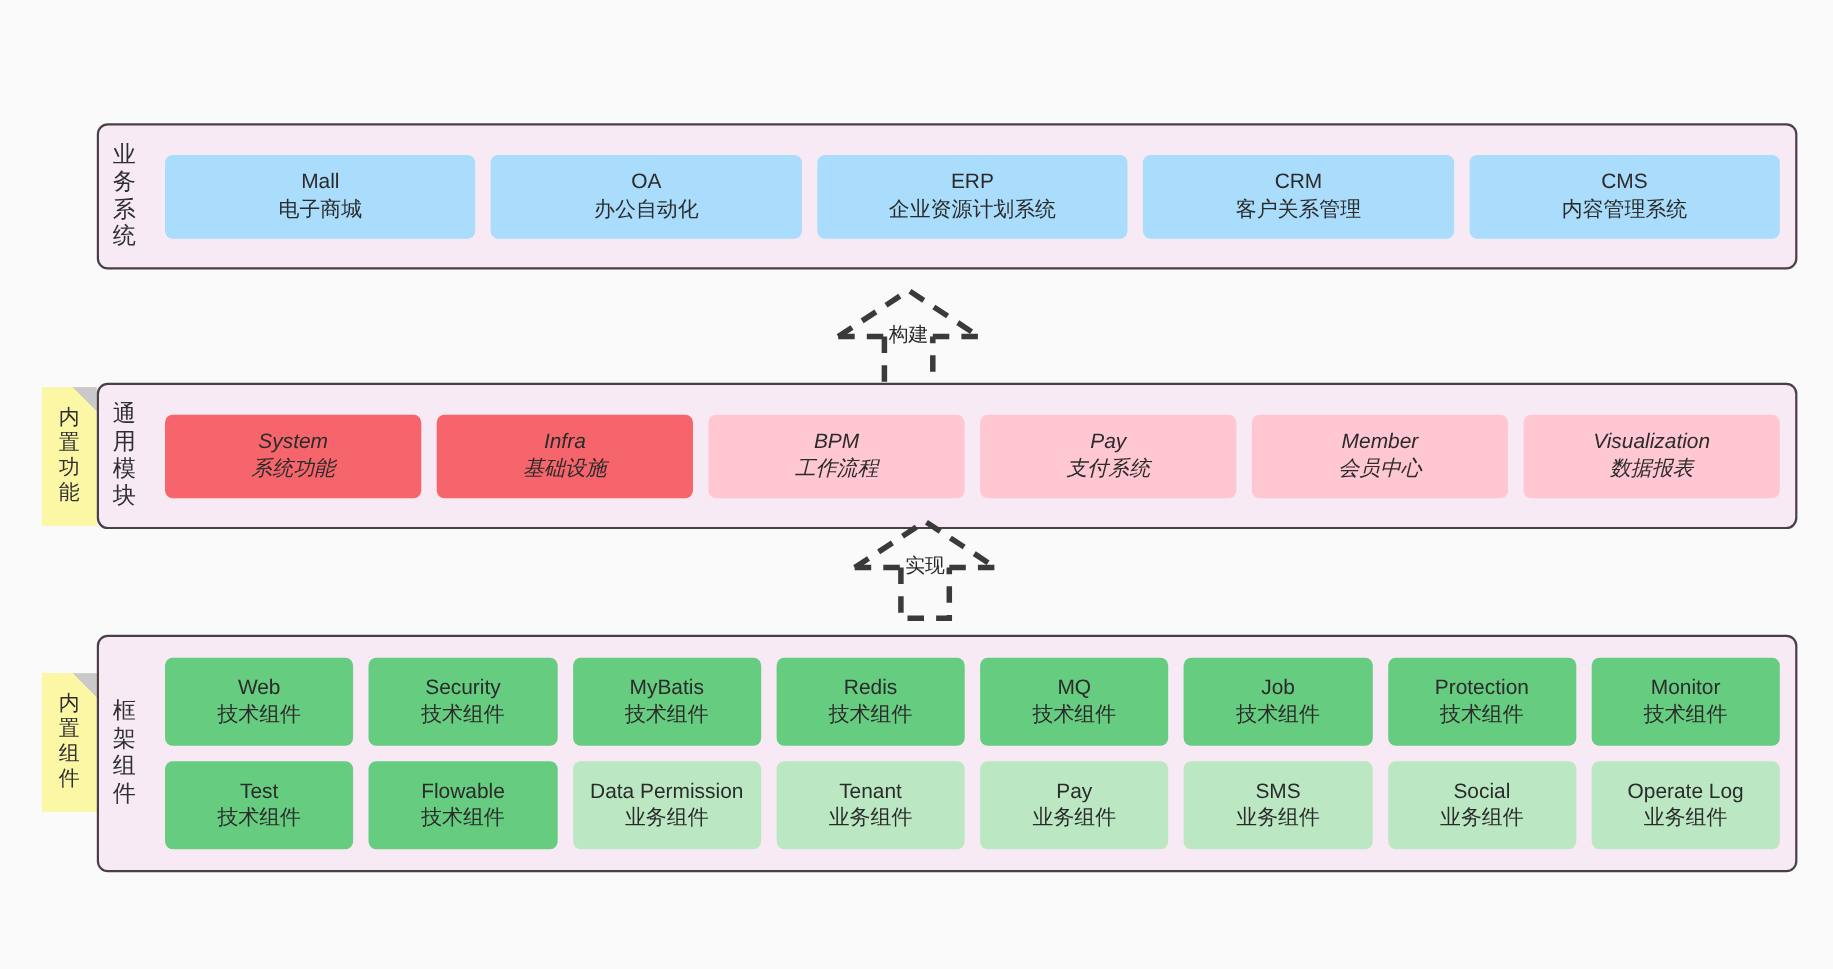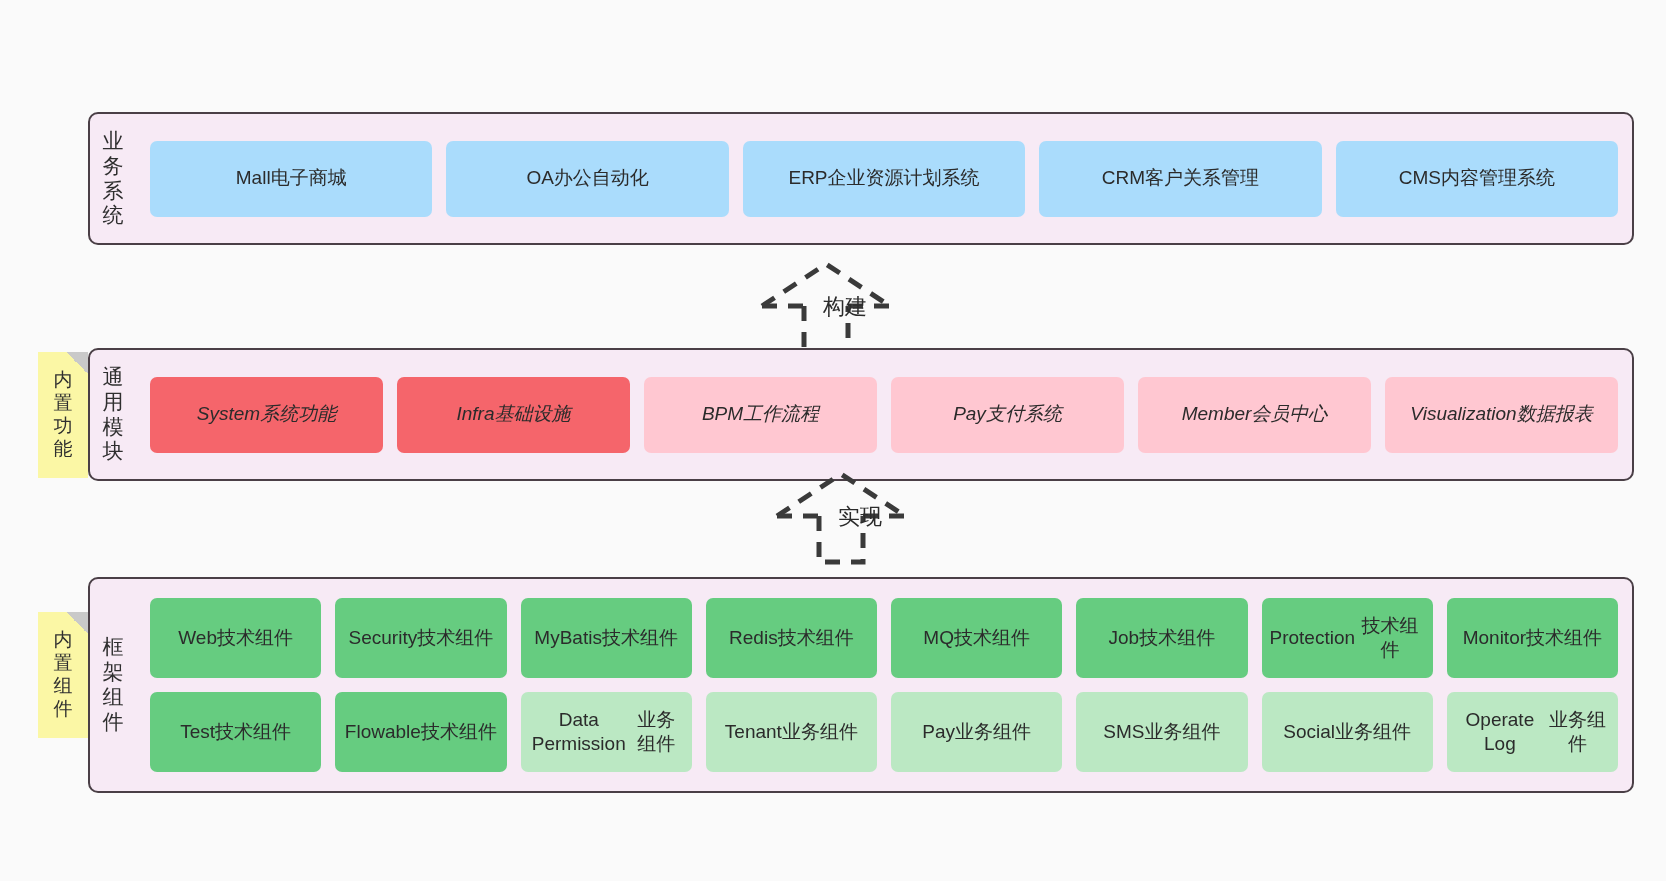--- a/index.html
+++ b/index.html
@@ -63,21 +63,21 @@
     align-items: stretch;
   }
   .row + .row { margin-top: 14px; }
 
   
   .card {
     flex: 1 1 0;
     box-sizing: border-box;
     border-radius: 7px;
     display: flex;
-    flex-direction: row;
+    flex-direction: column;
     align-items: center;
     justify-content: center;
     text-align: center;
     font-size: 19px;
     line-height: 1.28;
     color: #2b2b2b;
     padding: 6px 8px;
     min-width: 0;
   }
   .card .t1 { display: block; }
@@ -131,26 +131,25 @@
     position: absolute;
     width: 180px;
     height: 100px;
   }
   .arrow svg { display: block; overflow: visible; }
   .arrow .label {
     position: absolute;
     left: 50%;
     transform: translateX(-50%);
     top: 34px;
-    font-size: 22px;
+    font-size: 18px;
     color: #2b2b2b;
     background: transparent;
     white-space: nowrap;
     user-select: none;
-    margin-left: 19px;
   }
   #arrow-build    { left: 736px; top: 258px; }
   #arrow-realize  { left: 751px; top: 468px; text-align: center; }
 </style>
 </head>
 <body>
 
 <div class="canvas">
 
   <div class="band" id="band-business">

